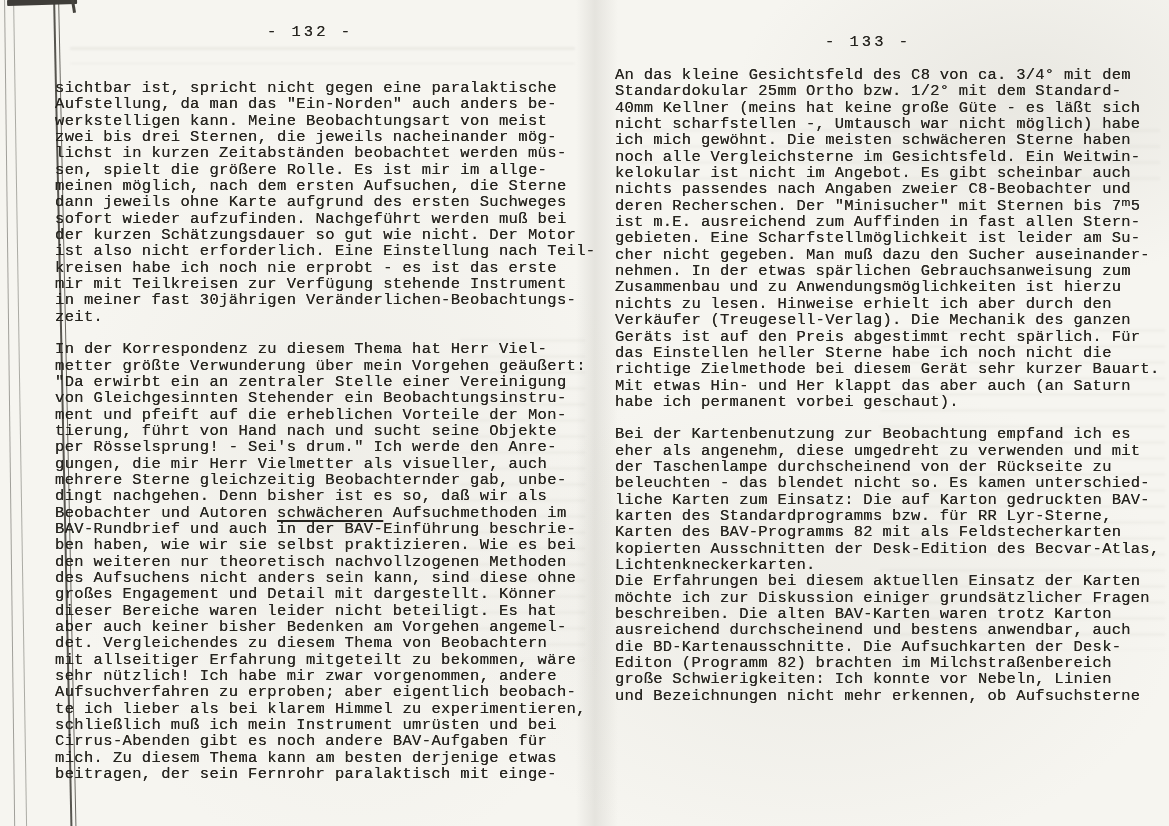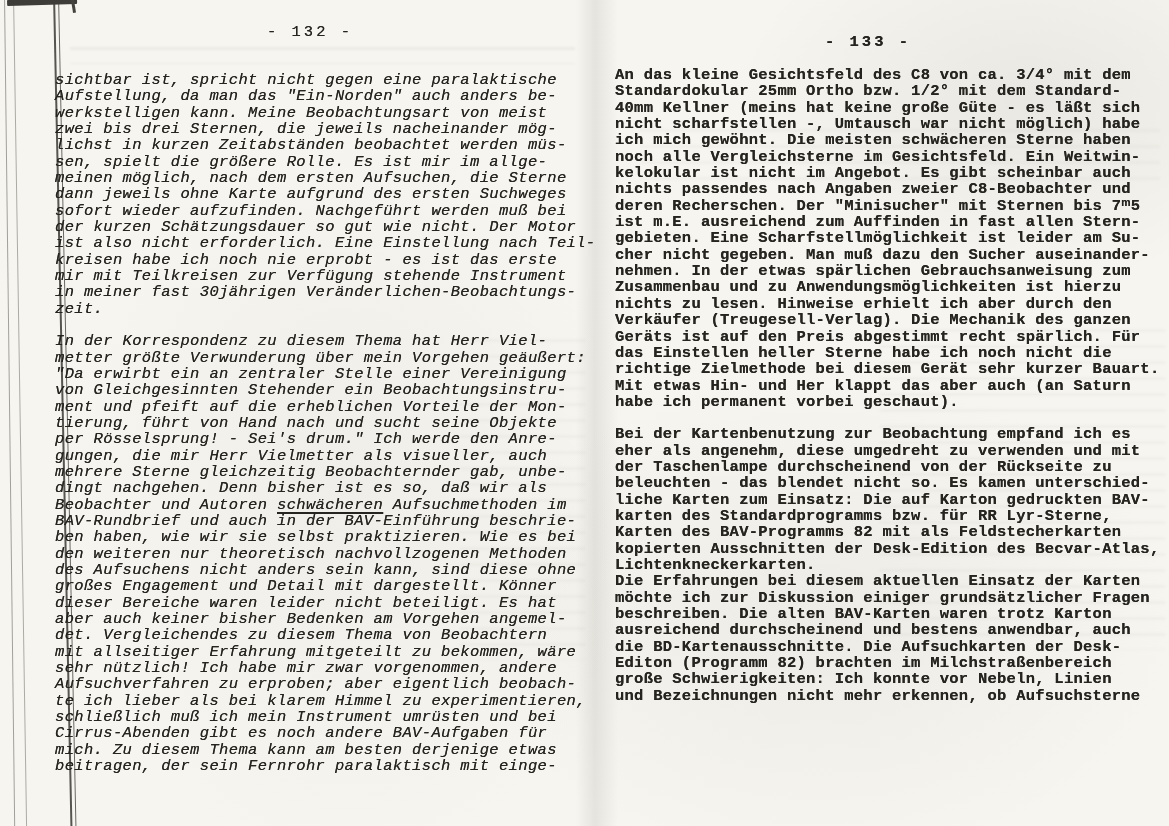--- a/index.html
+++ b/index.html
@@ -70,37 +70,37 @@
     opacity: 0.55;
     pointer-events: none;
   }
   .page {
     position: absolute;
     top: 0;
     height: 826px;
     color: var(--ink, #26241f);
   }
   .page-left  { left: 55px;  width: 540px; }
-  .page-right { left: 615px; width: 554px; font-weight: bold; }
+  .page-right { left: 615px; width: 554px; }
   .page-number {
     position: absolute;
     width: 100%;
     text-align: center;
     font-size: 15.5px;
     letter-spacing: 3px;
     text-shadow: 0 0 0.6px rgba(40,38,32,0.85);
   }
   .page-left  .page-number { top: 23px; left: -15px; }
   .page-right .page-number { top: 33px; left: -24px; }
   .page-body {
     position: absolute;
     left: 0;
     width: 100%;
   }
-  .page-left  .page-body { top: 72px; font-style: italic; }
+  .page-left  .page-body { top: 80px; }
   .page-right .page-body { top: 67px; }
   .para {
     white-space: pre;
     font-size: 15.5px;
     line-height: 16.35px;
     letter-spacing: 0.35px;
     margin: 0 0 16px 0;
     text-shadow: 0 0 0.6px rgba(40,38,32,0.85);
   }
   .page-right .para { letter-spacing: 0.25px; }

